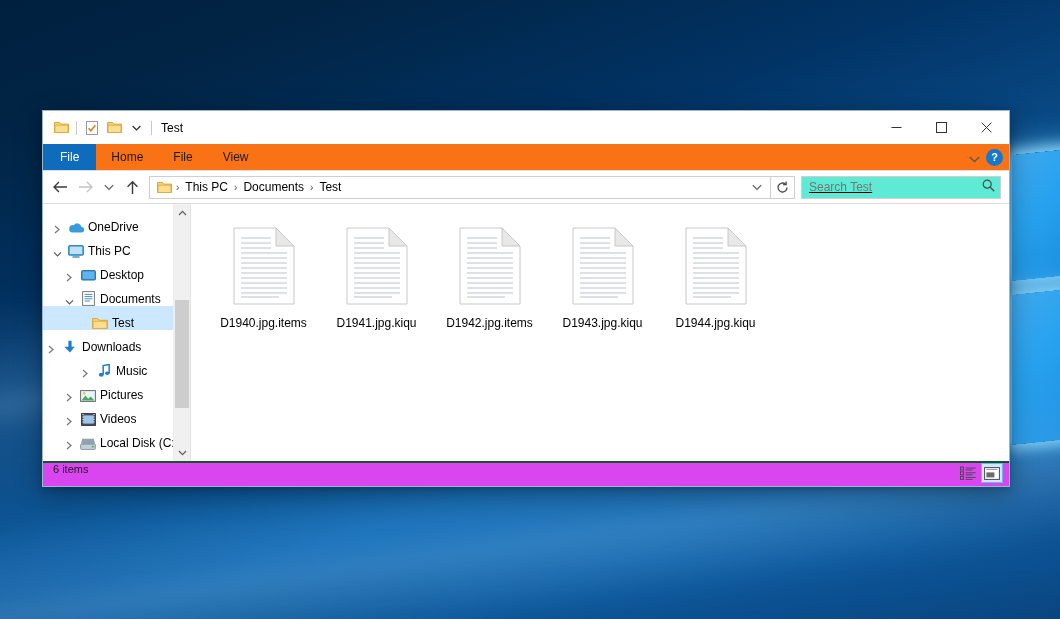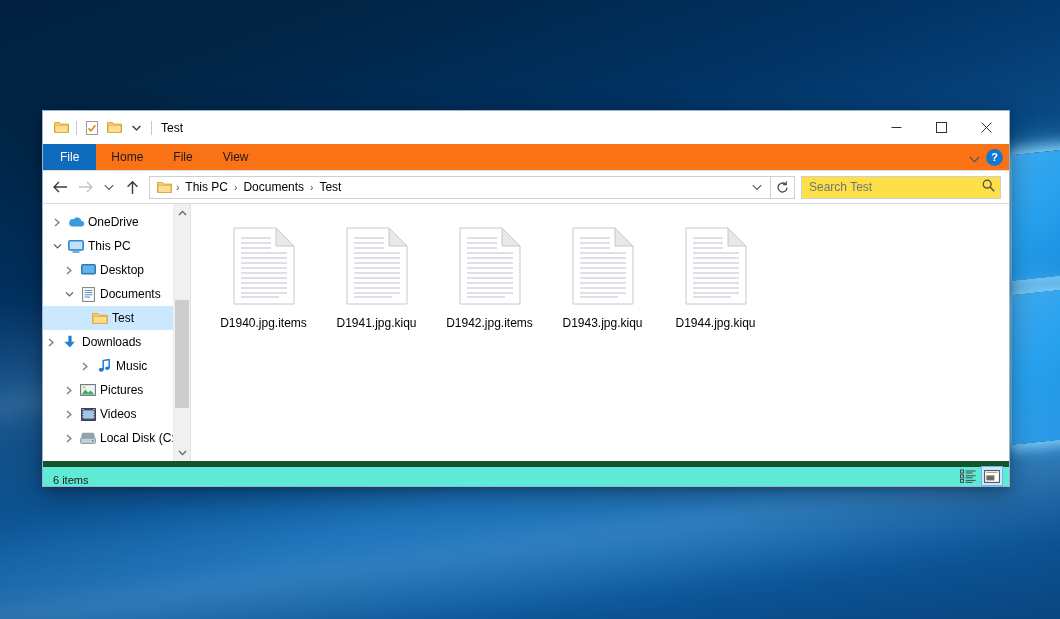--- a/index.html
+++ b/index.html
@@ -220,25 +220,26 @@
   #crumb-spacer { flex: 1; }
   .addr-ctl {
     width: 22px; height: 23px;
     display: flex; align-items: center; justify-content: center;
     color: #444;
   }
   #searchbox {
     width: 200px;
     height: 23px;
     border: 1px solid #cfcfcf;
-    background: #fde047;
+    background: #5eead4;
     display: flex;
     align-items: center;
     margin-left: 6px;
     padding: 0 5px 0 7px;
+    text-decoration: underline;
   }
   #search-input {
     flex: 1;
     border: none;
     outline: none;
     font-size: 12px;
     color: #6d6d6d;
     font-family: "Liberation Sans", sans-serif;
     background: transparent;
   }
@@ -258,21 +259,21 @@
     position: relative;
     overflow: hidden;
     flex: none;
   }
   #tree {
     padding-top: 6px;
   }
   .tnode {
     height: 24px;
     display: flex;
-    align-items: center;
+    align-items: flex-end;
     font-size: 12px;
     color: #000;
     white-space: nowrap;
     padding-right: 4px;
   }
   .tnode.sel { background: #cce8ff; }
   .chev {
     width: 17px;
     display: flex; align-items: center; justify-content: center;
     color: #767676;
@@ -335,24 +336,24 @@
     margin-top: 4px;
     font-size: 12px;
     color: #000;
     text-align: center;
     white-space: nowrap;
   }
 
   
   #statusbar {
     height: 25px;
-    background: #5eead4;
-    border-top: 6px solid #14532d;
-    display: flex;
-    align-items: flex-end;
+    background: #d946ef;
+    border-top: 2px solid #14532d;
+    display: flex;
+    align-items: flex-start;
     padding: 0 6px 0 10px;
     flex: none;
   }
   #status-text { font-size: 11px; color: #1a1a1a; }
   #status-spacer { flex: 1; }
   .viewbtn {
     width: 22px; height: 20px;
     display: flex; align-items: center; justify-content: center;
     margin-left: 2px;
   }

